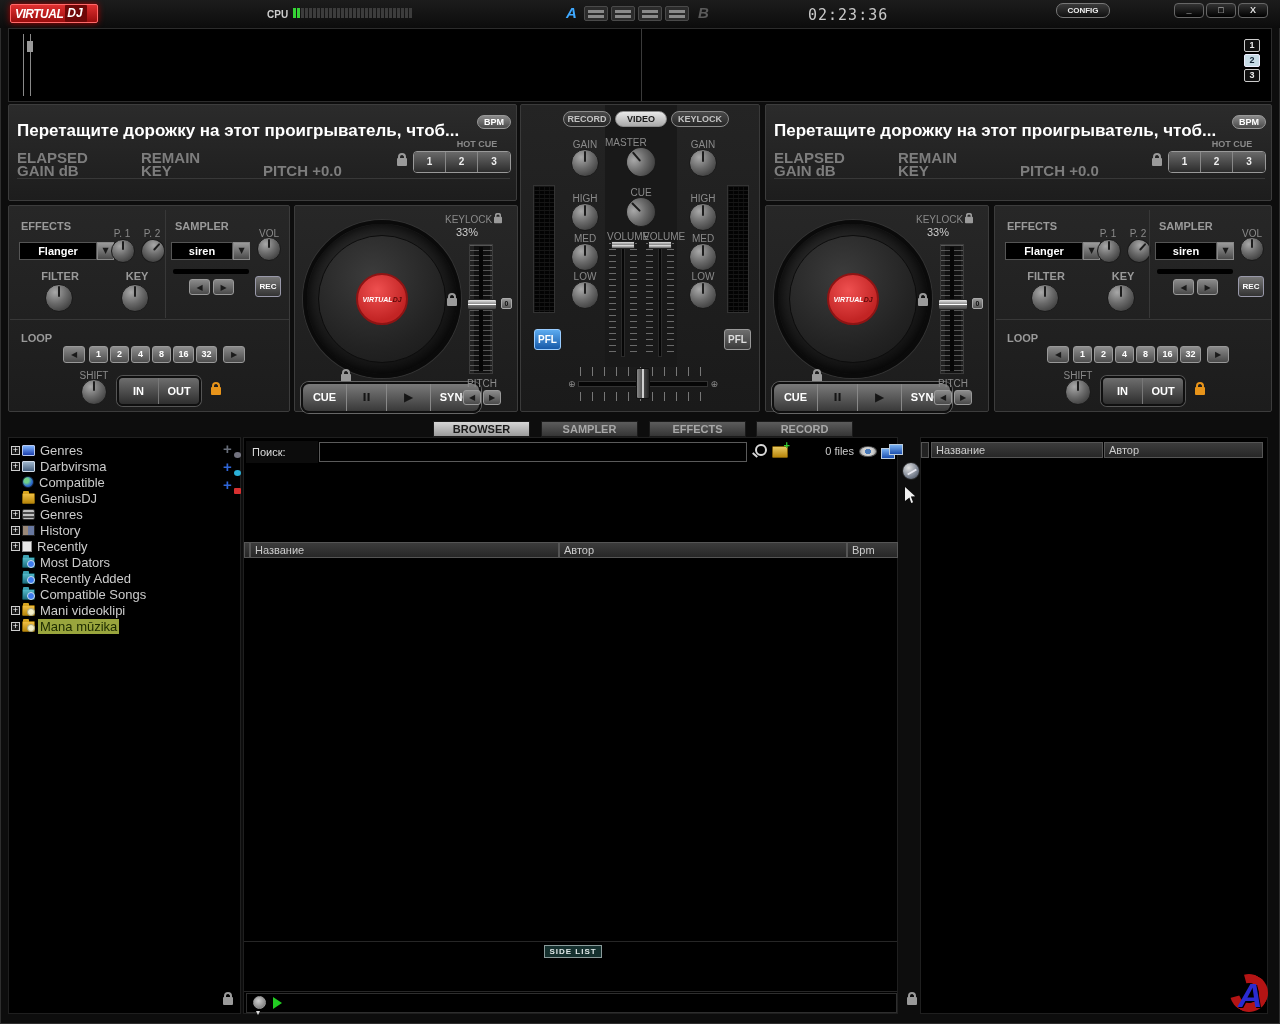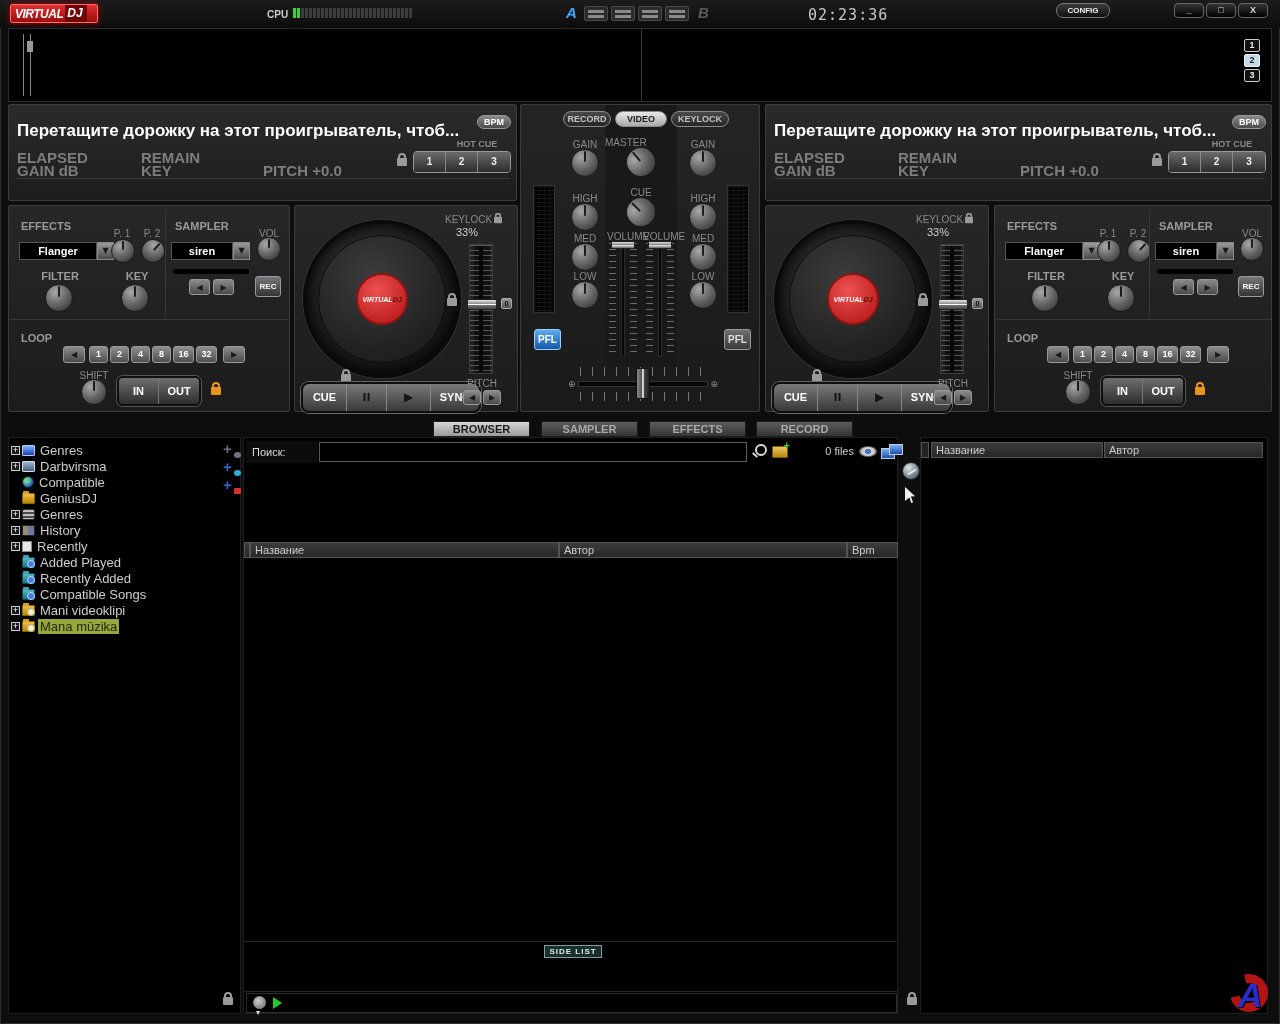--- a/index.html
+++ b/index.html
@@ -592,21 +592,21 @@
       <span class="tlabel">History</span>
     </div>
     <div class="trow" style="top:100px">
       <span class="texp">+</span>
       <span class="tico ico-page"></span>
       <span class="tlabel">Recently</span>
     </div>
     <div class="trow" style="top:116px">
       <span class="texp hidden">+</span>
       <span class="tico ico-folder teal gear"></span>
-      <span class="tlabel">Added Played</span>
+      <span class="tlabel">Most Dators</span>
     </div>
     <div class="trow" style="top:132px">
       <span class="texp hidden">+</span>
       <span class="tico ico-folder teal gear"></span>
       <span class="tlabel">Recently Added</span>
     </div>
     <div class="trow" style="top:148px">
       <span class="texp hidden">+</span>
       <span class="tico ico-folder teal gear"></span>
       <span class="tlabel">Compatible Songs</span>

